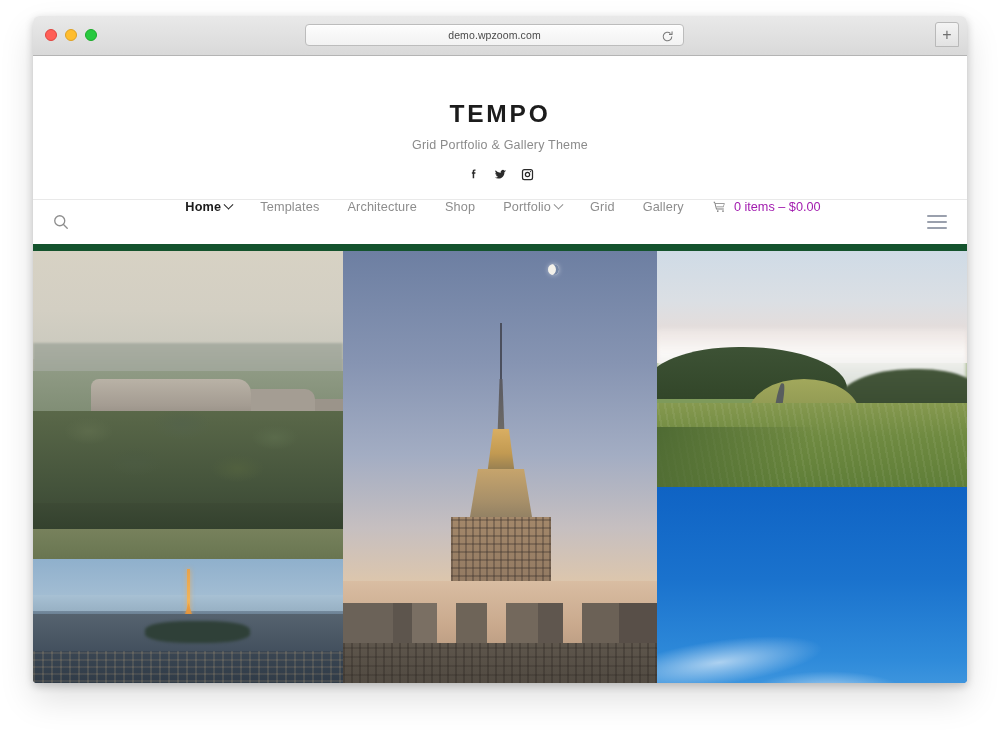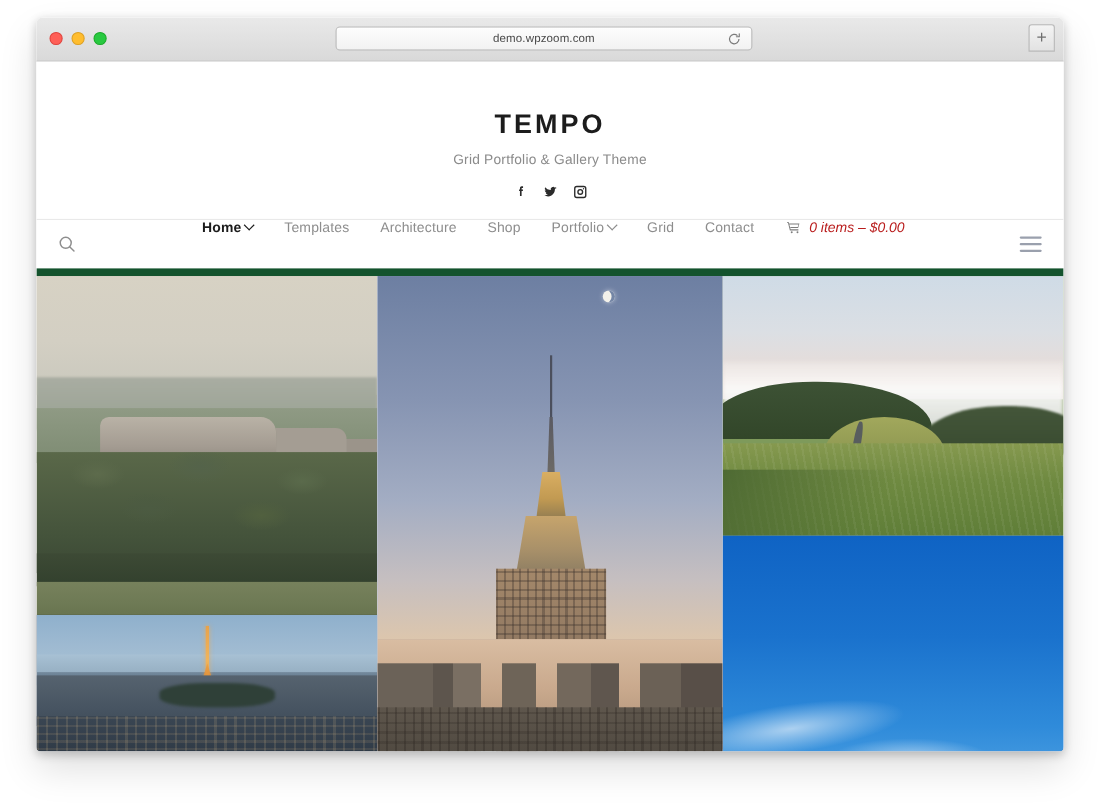--- a/index.html
+++ b/index.html
@@ -191,24 +191,23 @@
     border-right: 1.3px solid currentColor;
     border-bottom: 1.3px solid currentColor;
     transform: rotate(45deg) translate(-2px,-2px);
   }
 
   #cart-link {
     display: inline-flex;
     align-items: center;
     gap: 7px;
     font-size: 12.7px;
-    color: #b91c1c;
+    color: #a21caf;
     padding: 0 14px;
     white-space: nowrap;
-    font-style: italic;
   }
   #cart-icon { width: 15px; height: 14px; color: #7d7d7d; }
 
   #hamburger-button {
     position: absolute;
     right: 20px;
     top: 50%;
     transform: translateY(-50%);
     width: 20px;
     height: 14px;
@@ -591,21 +590,21 @@
             <span>Shop</span>
           </a>
           <a class="menu-item">
             <span>Portfolio</span>
             <i class="chevron"></i>
           </a>
           <a class="menu-item">
             <span>Grid</span>
           </a>
           <a class="menu-item">
-            <span>Contact</span>
+            <span>Gallery</span>
           </a>
 
           <a id="cart-link">
             <span id="cart-icon">
               <svg viewBox="0 0 24 24" width="15" height="14" fill="currentColor">
                 <path d="M2 3h2.2l.6 2.4H21l-2 7.2H7.2L6.8 11h11.6l1.1-4H5.3l2 7.6h12.1v1.6H6.1L3.2 4.6H2V3z"></path>
                 <circle cx="9" cy="19" r="1.5"></circle>
                 <circle cx="18" cy="19" r="1.5"></circle>
               </svg>
             </span>

